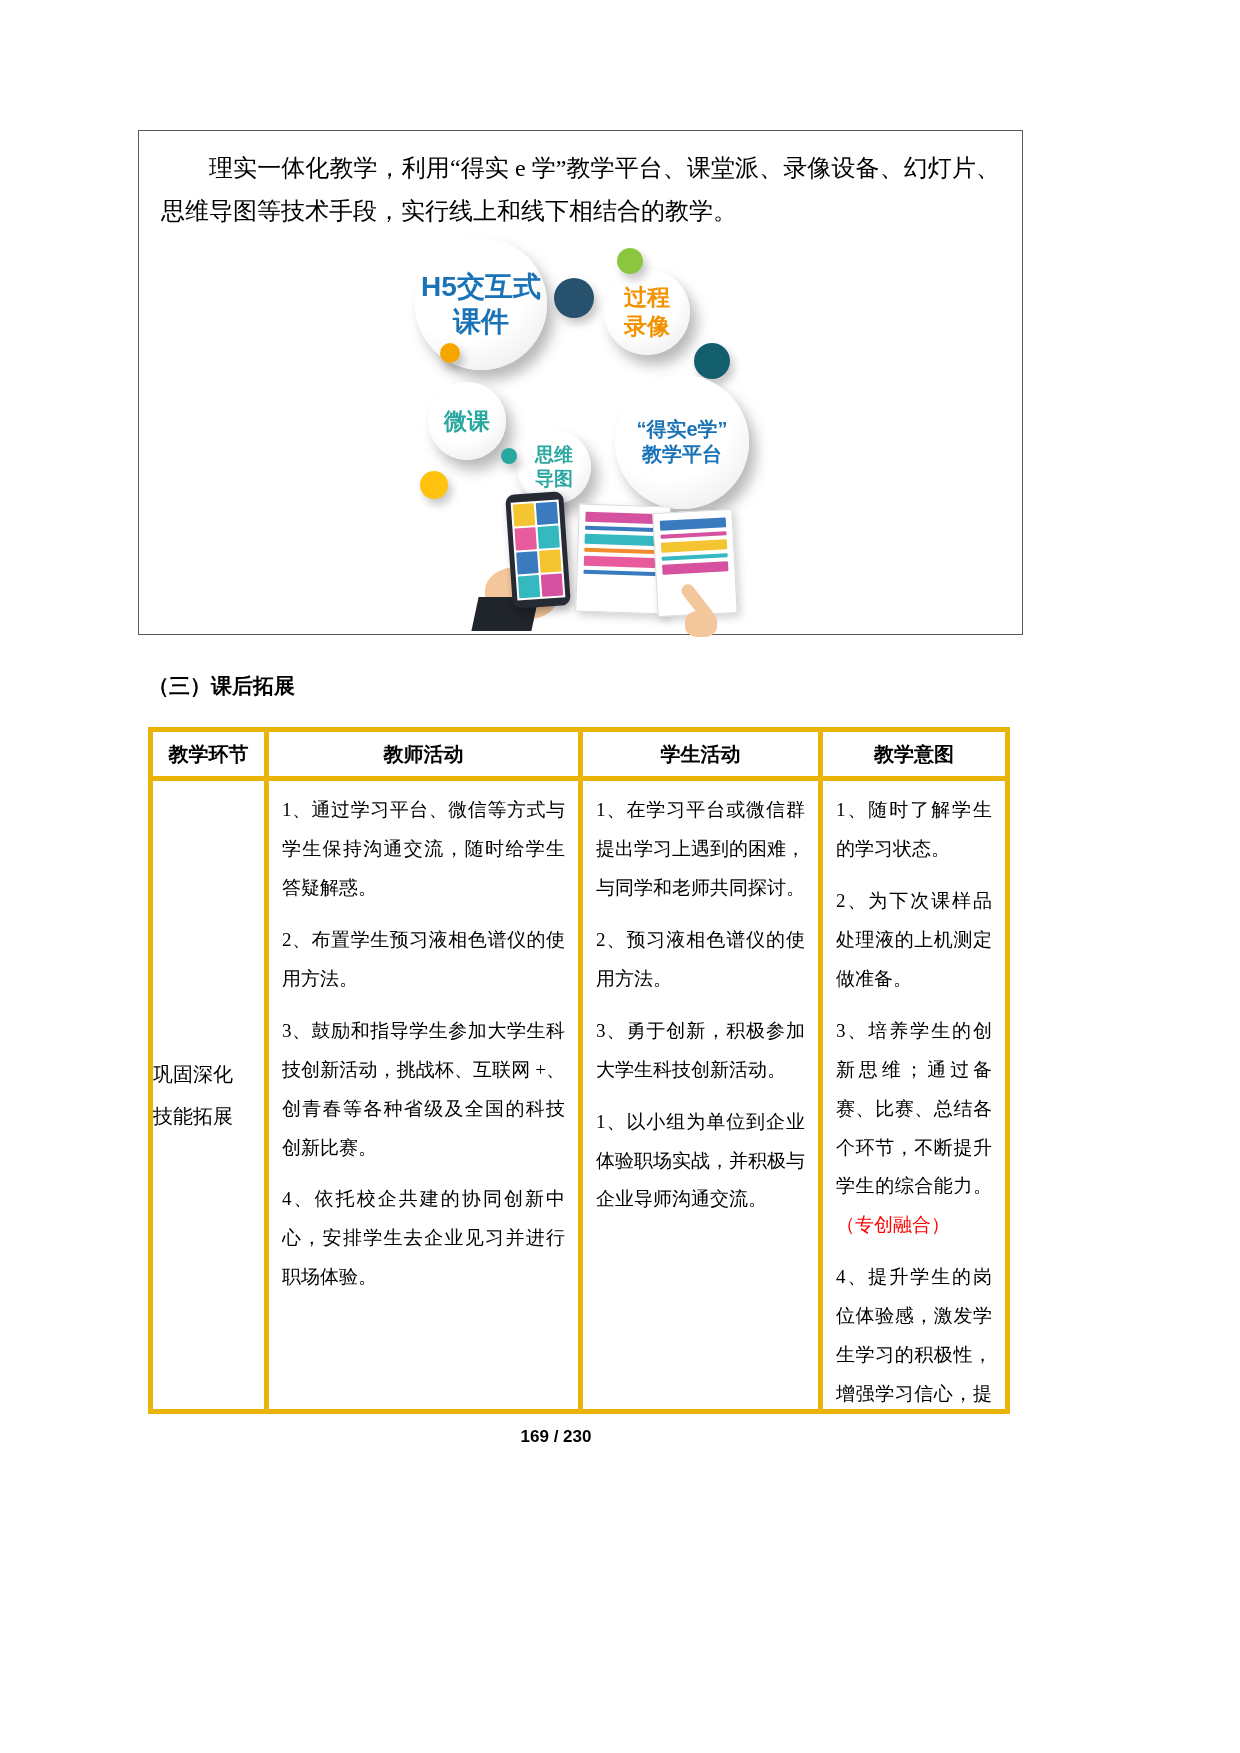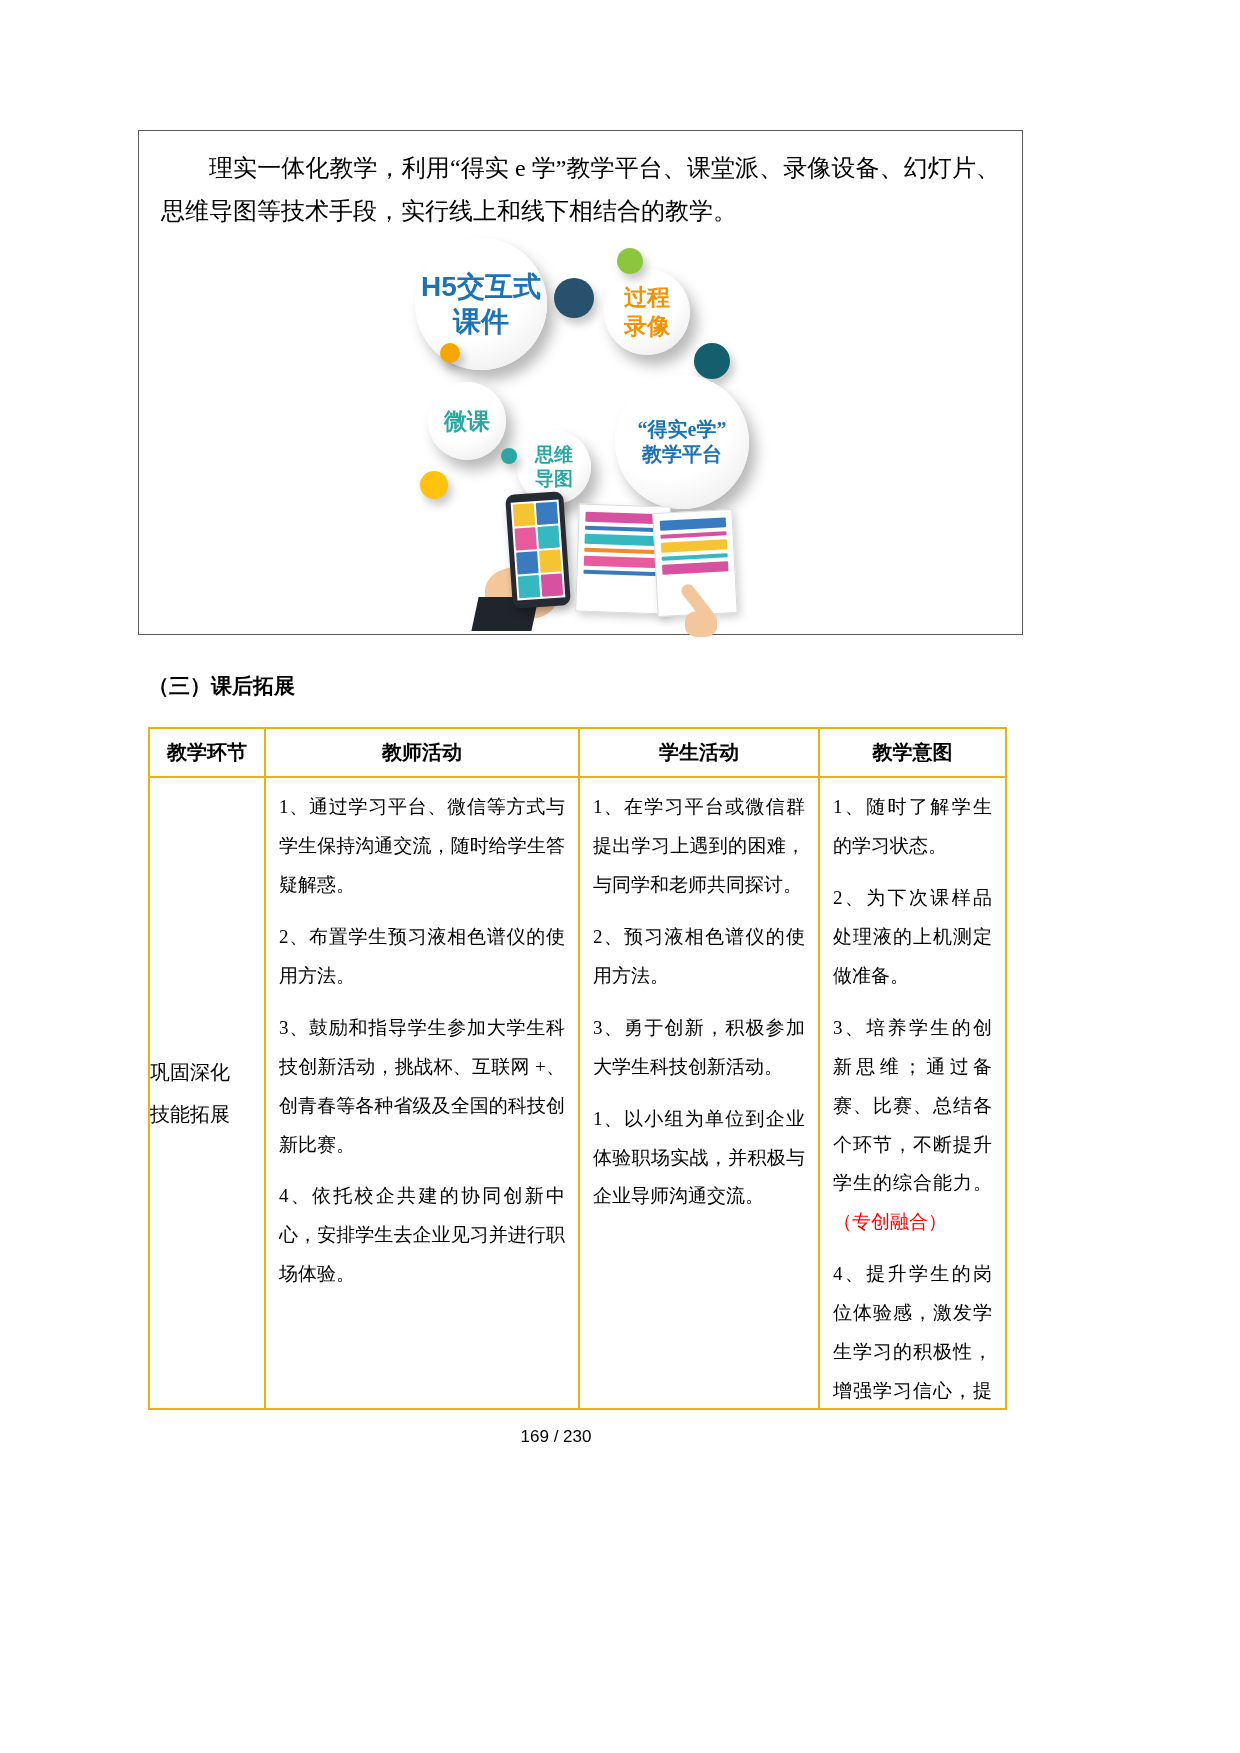--- a/index.html
+++ b/index.html
@@ -27,21 +27,21 @@
     background:radial-gradient(circle at 38% 28%, #ffffff 52%, #f3f3f3 76%, #e2e2e2 100%);
     box-shadow:7px 10px 14px rgba(0,0,0,0.28);
     display:flex; align-items:center; justify-content:center; text-align:center;
     font-family:"Liberation Sans","DejaVu Sans",sans-serif; font-weight:bold;
     white-space:pre-line; line-height:1.25;
   }
   .bubble-h5       { left:276px; top:107px; width:132px; height:132px; font-size:28px; color:#1a73b6; }
   .bubble-record   { left:465px; top:138px; width:86px;  height:86px;  font-size:23px; color:#f39200; }
   .bubble-anim     { left:386px; top:206px; width:100px; height:100px; font-size:24px; color:#3fa535; }
   .bubble-micro    { left:289px; top:251px; width:78px;  height:78px;  font-size:23px; color:#2aa7a0; }
-  .bubble-platform { left:476px; top:244px; width:134px; height:134px; font-size:20px; color:#1a73b6;font-family:Liberation Serif, serif; }
+  .bubble-platform { left:476px; top:244px; width:134px; height:134px; font-size:20px; color:#1a73b6; }
   .bubble-mindmap  { left:378px; top:299px; width:74px;  height:74px;  font-size:19px; color:#2aa7a0; }
 
   .dot { position:absolute; border-radius:50%; box-shadow:4px 6px 8px rgba(0,0,0,0.22); }
   .dot-lime      { left:478px; top:117px; width:26px; height:26px; background:#8cc63f; }
   .dot-navy      { left:415px; top:147px; width:40px; height:40px; background:#27516d; }
   .dot-tealdark  { left:555px; top:212px; width:36px; height:36px; background:#145f6e; }
   .dot-orange    { left:301px; top:212px; width:20px; height:20px; background:#f7a600; }
   .dot-yellow    { left:281px; top:340px; width:28px; height:28px; background:#ffc20e; }
   .dot-tealsmall { left:362px; top:317px; width:16px; height:16px; background:#2aa7a0; }
 
@@ -61,30 +61,30 @@
   .stripe { height:10px; border-radius:1px; }
   .stripe.thin { height:4px; }
   .hand-point { position:absolute; left:212px; top:92px; width:13px; height:44px; background:#f3c69c; border-radius:7px; transform:rotate(-38deg); }
   .hand-knuckle { position:absolute; left:206px; top:122px; width:32px; height:26px; background:#f3c69c; border-radius:40%; }
 
   
   .section-heading { position:absolute; left:148px; top:672px; font-size:21px; font-weight:bold; }
 
   
   .doc-table { position:absolute; left:148px; top:727px; width:857px; border-collapse:collapse; table-layout:fixed; }
-  .doc-table th, .doc-table td { border:2px solid #eab308; }
+  .doc-table th, .doc-table td { border:5px solid #eab308; }
   .doc-table th { height:49px; font-size:20px; font-weight:bold; text-align:center; vertical-align:middle; }
   td.stage-cell { vertical-align:middle; font-size:20px; white-space:pre-line; line-height:2.1; }
   td.body-cell  { vertical-align:top; padding:10px 13px 0 13px; font-size:19px; line-height:2.05; height:632px; }
   .cell-clip { max-height:618px; overflow:hidden; }
   .para { margin:0 0 13px 0; text-align:justify; }
   .red { color:#ff0000; }
 
   
-  .page-footer { position:absolute; left:0; top:1427px; width:1112px; text-align:center; font-size:17px; font-weight:normal; font-family:"Liberation Sans","DejaVu Sans",sans-serif; }
+  .page-footer { position:absolute; left:0; top:1427px; width:1112px; text-align:center; font-size:17px; font-weight:bold; font-family:"Liberation Sans","DejaVu Sans",sans-serif; }
 </style>
 </head>
 <body>
 
 <div class="page">
 
   <div class="intro-box">
     <p class="intro-text">理实一体化教学，利用“得实 e 学”教学平台、课堂派、录像设备、幻灯片、思维导图等技术手段，实行线上和线下相结合的教学。</p>
 
     <div class="illustration">

